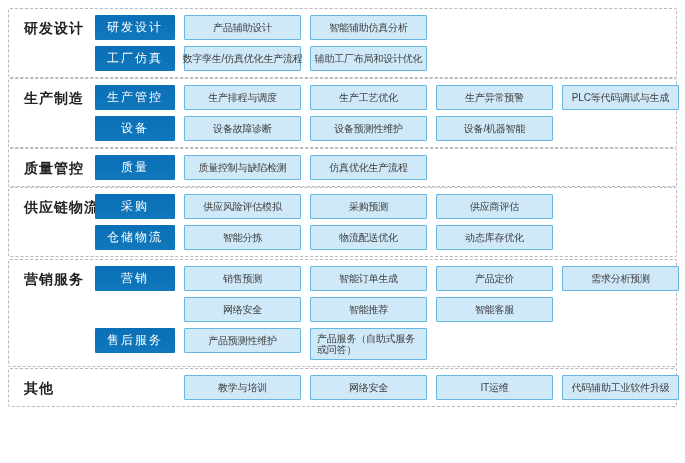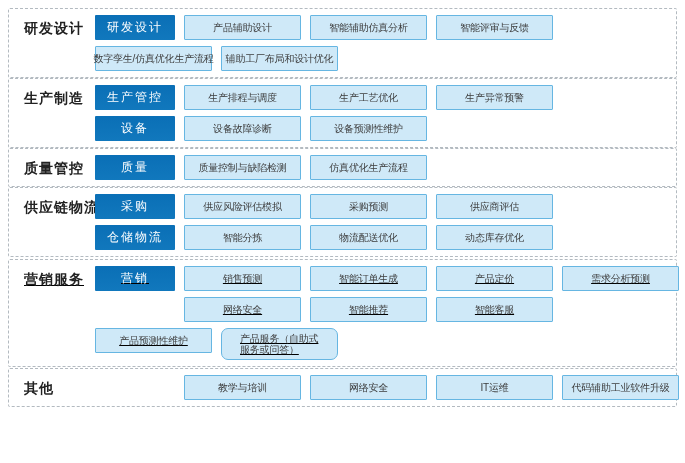--- a/index.html
+++ b/index.html
@@ -74,59 +74,60 @@
     align-items: center;
     justify-content: center;
     text-align: left;
     letter-spacing: -0.2px;
     white-space: nowrap;
     padding: 2px 1px;
     border-radius: 1px;
   }
   .item.multiline {
     white-space: normal;
-    padding: 4px 18px;
-    border-radius: 7px;
+    padding: 4px 6px;
   }
   
-  .section[data-idx="4"] { margin-top: 2px; text-decoration: underline; }
+  .section[data-idx="4"] { margin-top: 2px; }
   .section[data-idx="5"] { margin-top: 1px; }
 </style>
 </head>
 <body>
 
 <div id="diagram">
     <div class="section" data-idx="0">
       <div class="section-label">研发设计</div>
       <div class="rows">
         <div class="row">
           <div class="btn">研发设计</div>
           <div class="item">产品辅助设计</div>
           <div class="item">智能辅助仿真分析</div>
-          <div class="item">智能评审与反馈</div>
         </div>
         <div class="row">
+          <div class="btn">工厂仿真</div>
           <div class="item">数字孪生/仿真优化生产流程</div>
           <div class="item">辅助工厂布局和设计优化</div>
         </div>
       </div>
     </div>
     <div class="section" data-idx="1">
       <div class="section-label">生产制造</div>
       <div class="rows">
         <div class="row">
           <div class="btn">生产管控</div>
           <div class="item">生产排程与调度</div>
           <div class="item">生产工艺优化</div>
           <div class="item">生产异常预警</div>
+          <div class="item">PLC等代码调试与生成</div>
         </div>
         <div class="row">
           <div class="btn">设备</div>
           <div class="item">设备故障诊断</div>
           <div class="item">设备预测性维护</div>
+          <div class="item">设备/机器智能</div>
         </div>
       </div>
     </div>
     <div class="section" data-idx="2">
       <div class="section-label">质量管控</div>
       <div class="rows">
         <div class="row">
           <div class="btn">质量</div>
           <div class="item">质量控制与缺陷检测</div>
           <div class="item">仿真优化生产流程</div>
@@ -160,20 +161,21 @@
           <div class="item">产品定价</div>
           <div class="item">需求分析预测</div>
         </div>
         <div class="row">
           <div class="btn-spacer"></div>
           <div class="item">网络安全</div>
           <div class="item">智能推荐</div>
           <div class="item">智能客服</div>
         </div>
         <div class="row">
+          <div class="btn">售后服务</div>
           <div class="item">产品预测性维护</div>
           <div class="item multiline">产品服务（自助式服务或问答）</div>
         </div>
       </div>
     </div>
     <div class="section" data-idx="5">
       <div class="section-label">其他</div>
       <div class="rows">
         <div class="row">
           <div class="btn-spacer"></div>

